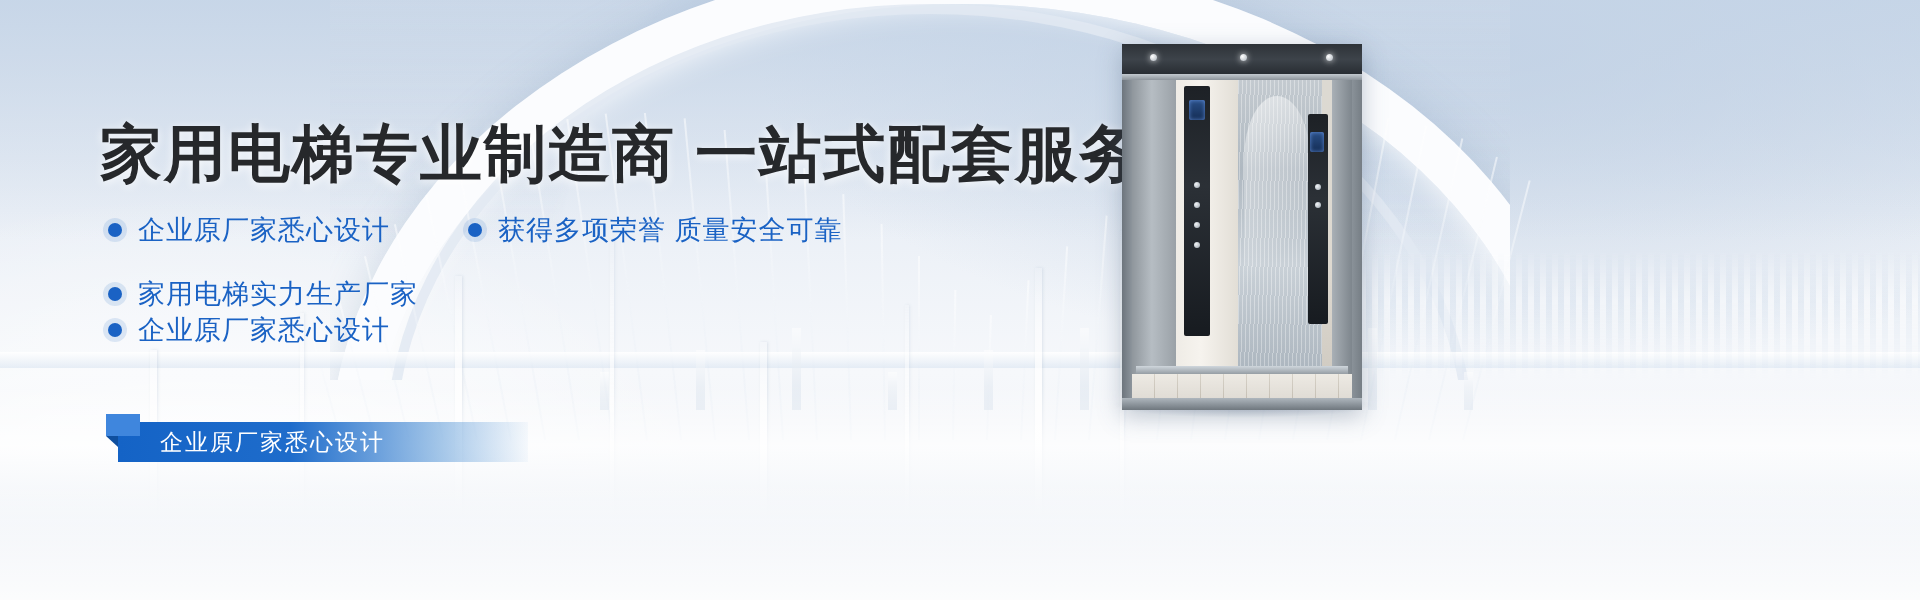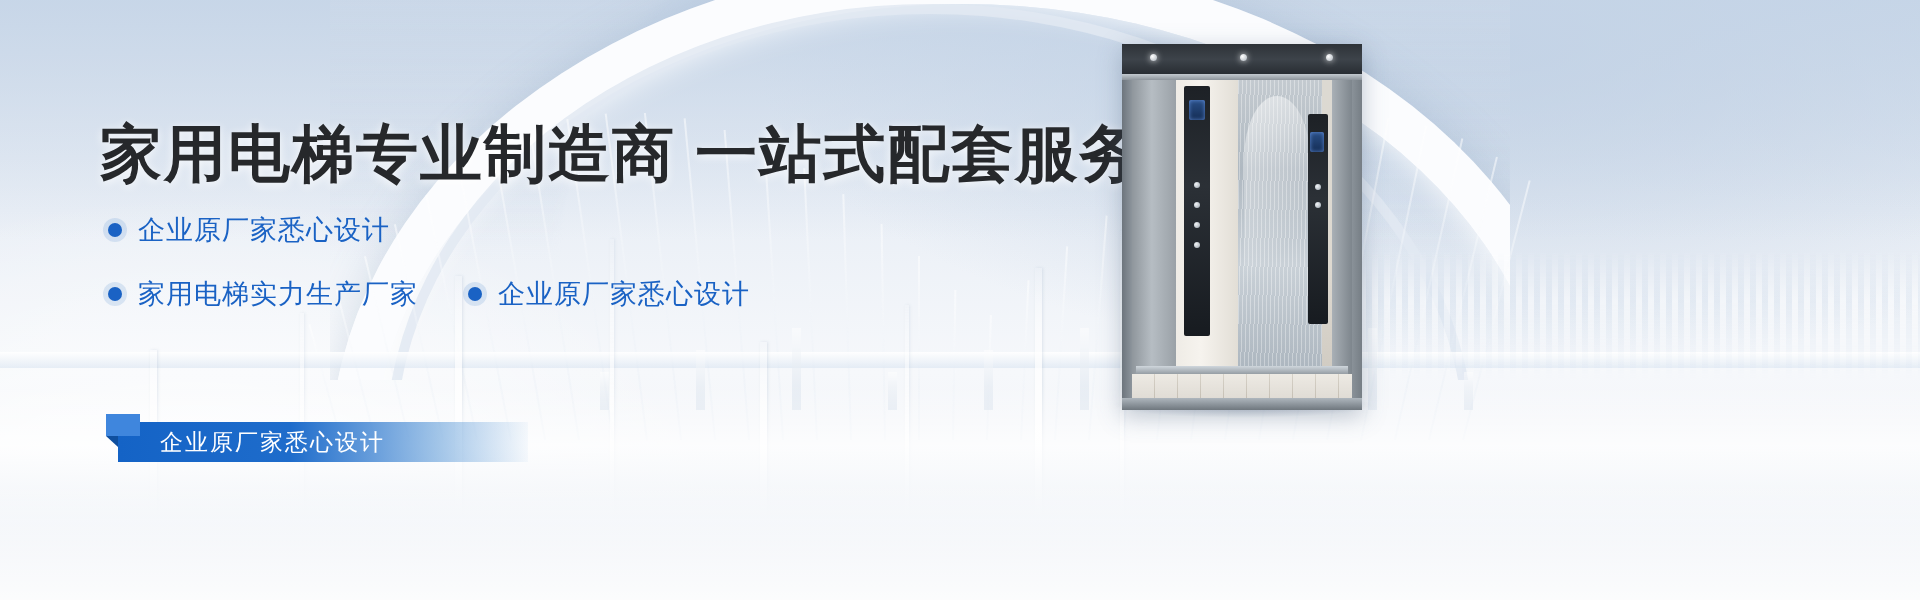--- a/index.html
+++ b/index.html
@@ -66,21 +66,21 @@
     text-shadow:0 2px 10px rgba(255,255,255,.85);}
 
   
   .bullets{position:absolute;left:108px;top:212px;width:860px;}
   .brow{display:flex;}
   .bcell{display:flex;align-items:center;}
   .bcell.c1{width:360px;}
   .dot{width:14px;height:14px;border-radius:50%;background:#1a62c4;flex:0 0 auto;margin-right:16px;
     box-shadow:0 0 0 5px rgba(26,98,196,.13);}
   .btext{font-size:27px;color:#1a62c4;font-weight:500;letter-spacing:1px;white-space:nowrap;}
-  .brow + .brow{margin-top:28px;}
+  .brow + .brow{margin-top:28px;flex-direction:column;}
 
   
   .ribbon{position:absolute;left:118px;top:422px;width:410px;height:40px;
     background:linear-gradient(90deg,#1463c6 0%,#1e6ccb 42%,rgba(86,150,214,.55) 78%,rgba(158,196,232,.08) 100%);}
   .ribbon-text{position:absolute;left:42px;top:0;height:40px;display:flex;align-items:center;
     font-size:23px;color:#fff;letter-spacing:2px;white-space:nowrap;}
   .tab{position:absolute;left:106px;top:414px;width:34px;height:22px;background:#3f86dd;}
   .tab-fold{position:absolute;left:106px;top:436px;width:0;height:0;
     border-left:12px solid transparent;border-top:11px solid #0f4f9f;}
 
@@ -209,20 +209,24 @@
   <div class="floor-sheen"></div>
 
   <div class="headline">家用电梯专业制造商 一站式配套服务</div>
 
   <div class="bullets">
     <div class="brow">
       <div class="bcell c1">
         <span class="dot"></span>
         <span class="btext">企业原厂家悉心设计</span>
       </div>
+      <div class="bcell">
+        <span class="dot"></span>
+        <span class="btext">获得多项荣誉 质量安全可靠</span>
+      </div>
     </div>
     <div class="brow">
       <div class="bcell c1">
         <span class="dot"></span>
         <span class="btext">家用电梯实力生产厂家</span>
       </div>
       <div class="bcell">
         <span class="dot"></span>
         <span class="btext">企业原厂家悉心设计</span>
       </div>

